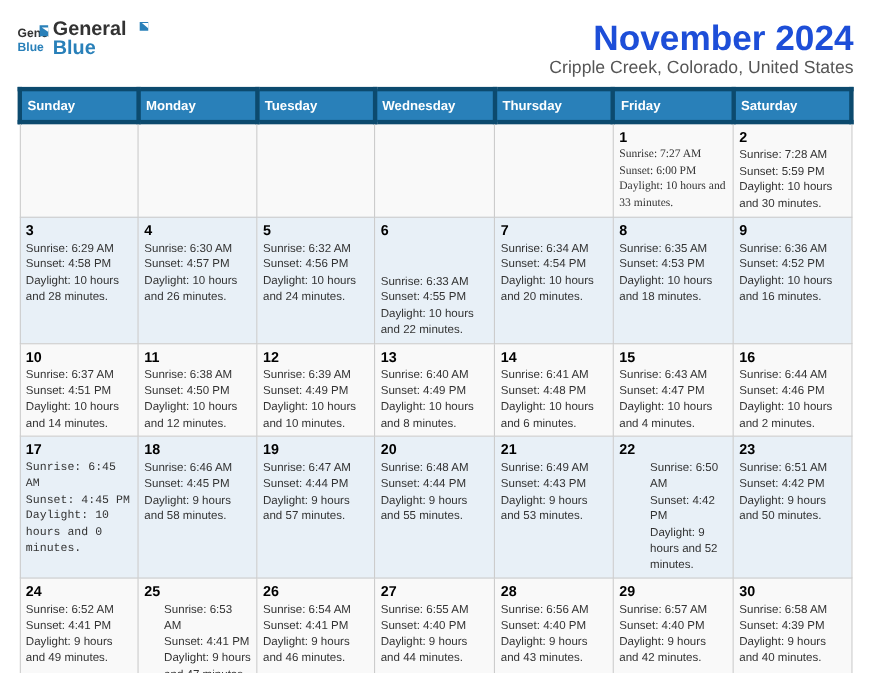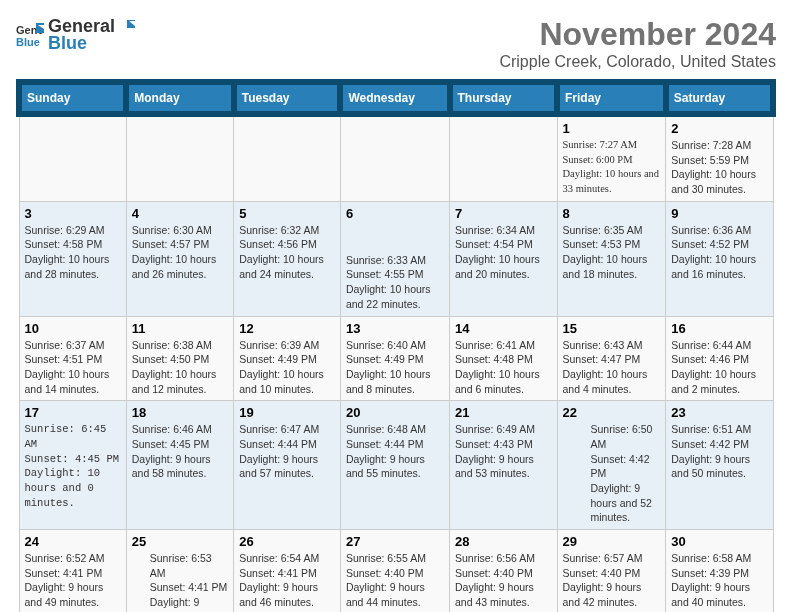--- a/index.html
+++ b/index.html
@@ -34,39 +34,39 @@
     .logo-icon {
       width: 28px;
       height: 28px;
     }
     .title-area {
       text-align: right;
     }
     .month-title {
       font-size: 32px;
       font-weight: bold;
-      color: #737373;
+      color: #1d4ed8;
     }
     .location-title {
       font-size: 16px;
       color: #555;
     }
     table {
       width: 100%;
       border-collapse: collapse;
       font-size: 11px;
     }
     thead tr th {
       background-color: #2980b9;
       color: #fff;
       text-align: left;
       padding: 6px 5px;
       font-size: 12px;
       font-weight: bold;
-      border: 6px solid #0c4a6e;
+      border: 4px solid #0c4a6e;
     }
     tbody tr td {
       vertical-align: top;
       padding: 4px 5px;
       border: 1px solid #ccc;
       min-height: 70px;
       width: 113px;
     }
     tbody tr:nth-child(odd) td {
       background-color: #f9f9f9;

